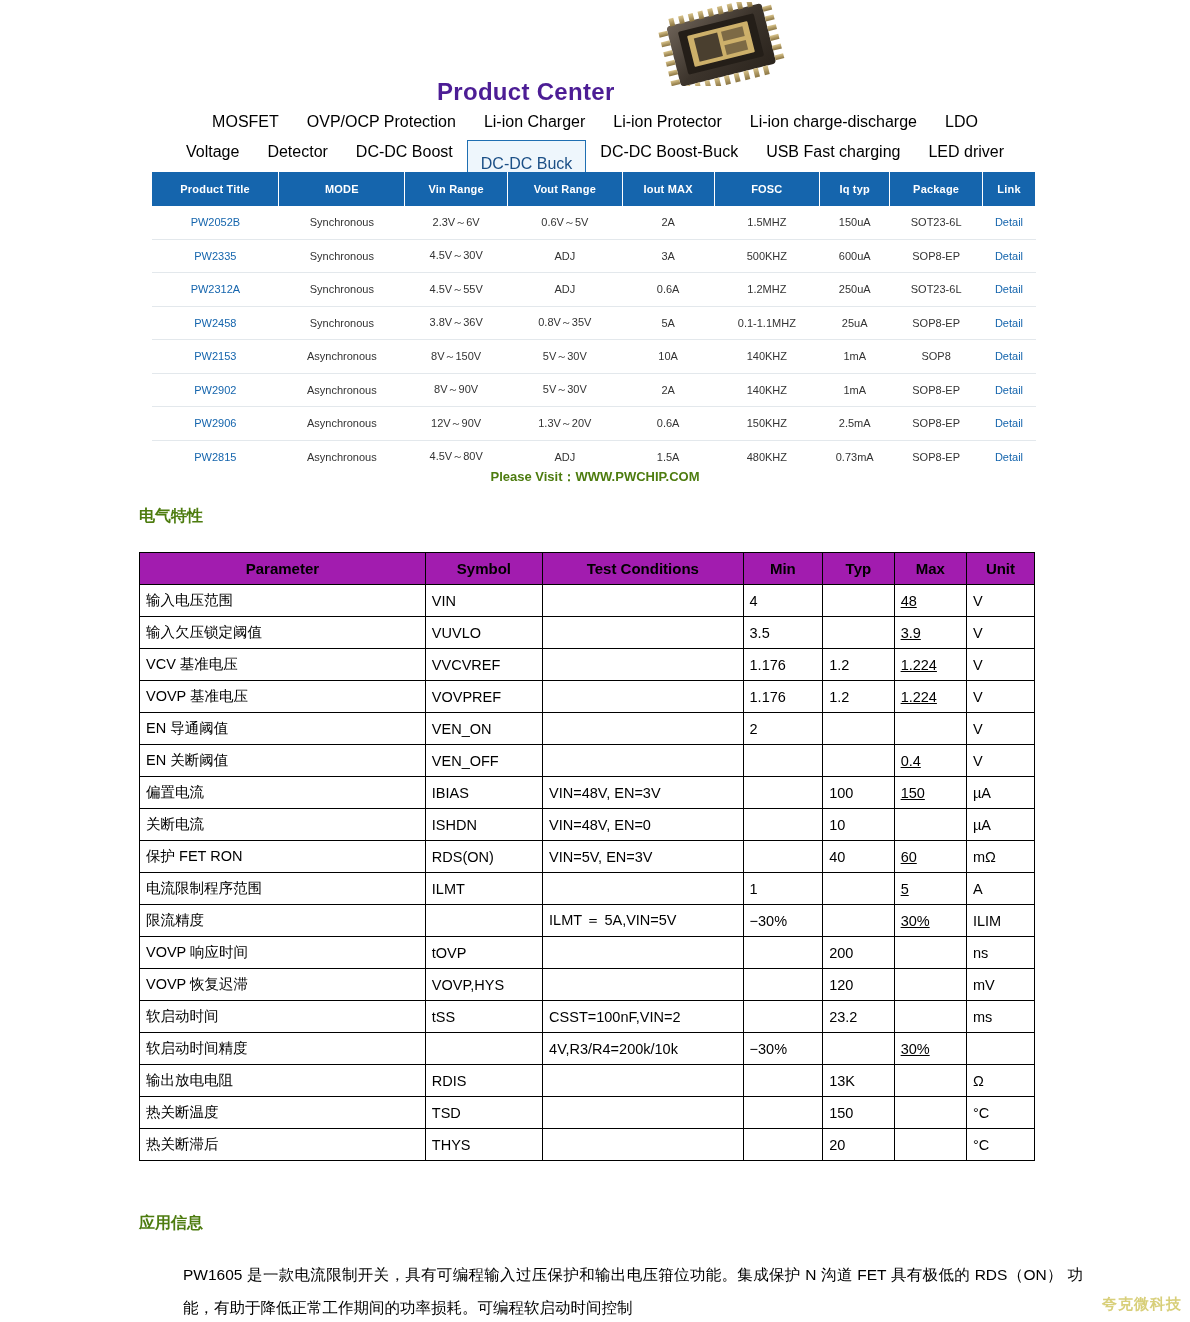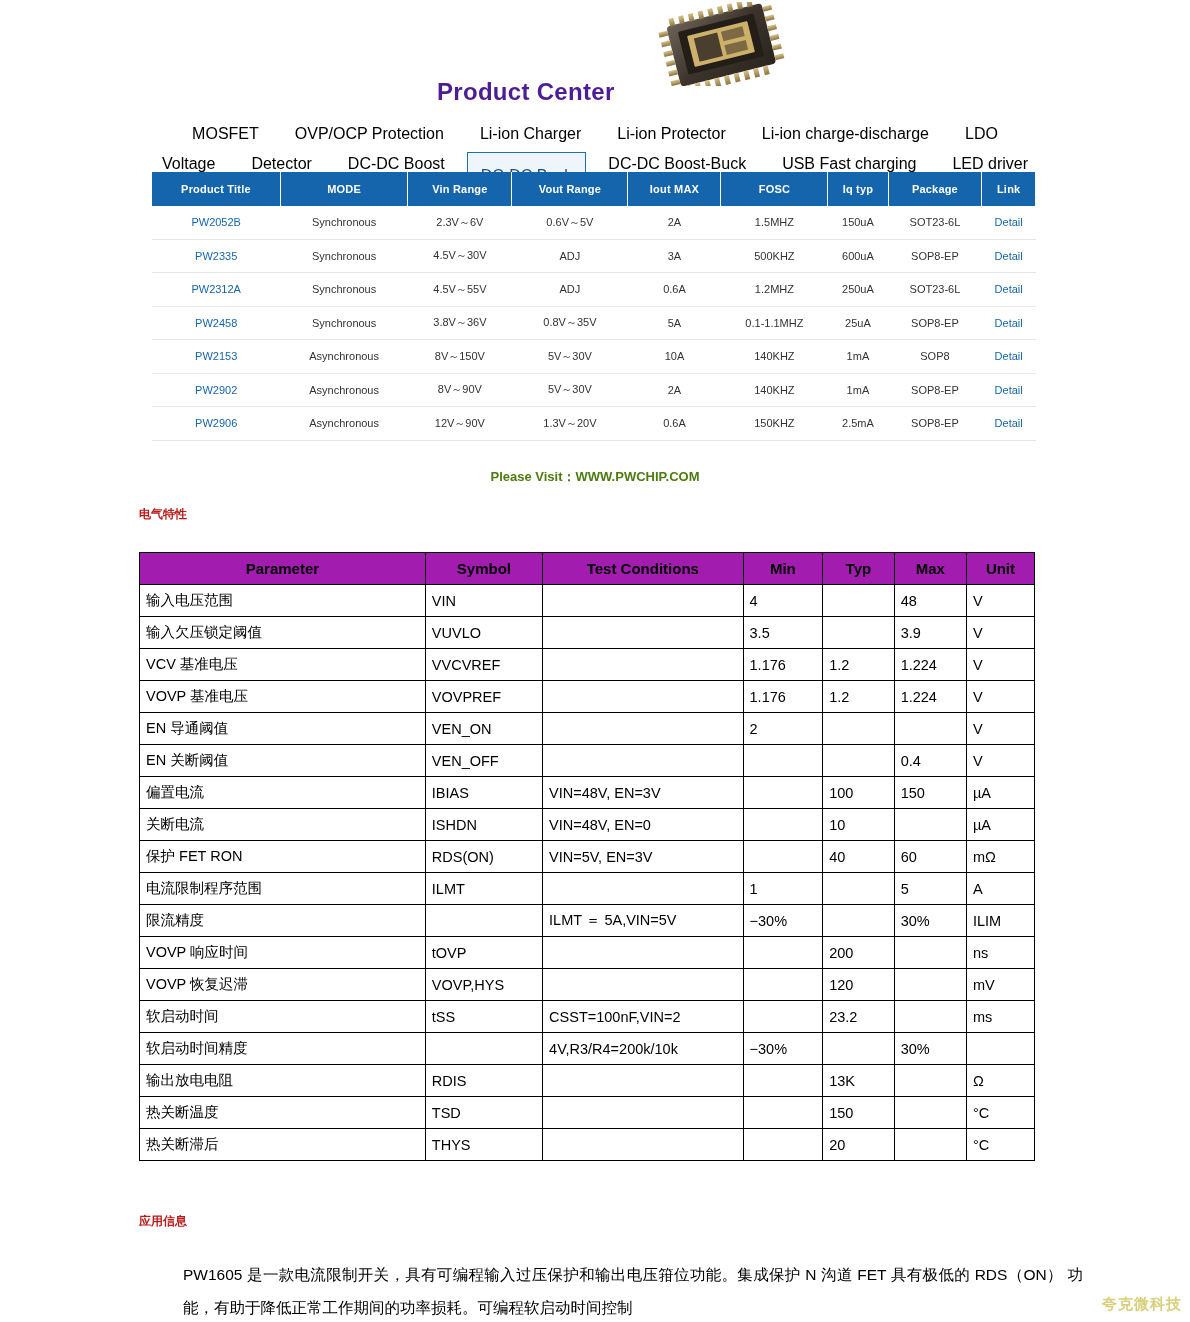--- a/index.html
+++ b/index.html
@@ -38,22 +38,21 @@
     top: 2px;
     width: 142px;
     height: 84px;
   }
   .nav-row {
     position: absolute;
     left: 0;
     width: 1190px;
     display: flex;
     justify-content: center;
-    gap: 8px;
-    margin-top: 12px;
+    gap: 0px;
   }
   .nav-row.row1 { top: 110px; }
   .nav-row.row2 { top: 140px; }
   .nav-item {
     padding: 3px 14px;
     white-space: nowrap;
     cursor: pointer;
   }
   .nav-item.active {
     border: 1px solid #1f6fb2;
@@ -103,23 +102,23 @@
     text-align: center;
     font-size: 13px;
     font-weight: bold;
     color: #4d7c0f;
   }
 
   
   .sec-heading {
     position: absolute;
     left: 139px;
-    font-size: 12px;
+    font-size: 16px;
     font-weight: bold;
-    color: #b91c1c;
+    color: #4d7c0f;
   }
   #h-elec { top: 506px; }
   #h-app  { top: 1213px; }
 
   
   .etable-wrap {
     position: absolute;
     left: 139px;
     top: 552px;
     width: 896px;
@@ -139,21 +138,21 @@
     background: #a21caf;
     font-weight: bold;
     text-align: center;
     font-size: 15px;
   }
   table.etable td.c-param { width: 296px; }
   table.etable td.c-sym   { width: 108px; }
   table.etable td.c-cond  { width: 194px; }
   table.etable td.c-min   { width: 70px; }
   table.etable td.c-typ   { width: 62px; }
-  table.etable td.c-max   { width: 62px; }
+  table.etable td.c-max   { width: 62px; text-decoration: underline; }
   table.etable td.c-unit  { width: 58px; }
 
   
   .app-text {
     position: absolute;
     left: 139px;
     top: 1258px;
     width: 900px;
     font-size: 15.5px;
     line-height: 33px;
@@ -336,20 +335,31 @@
           <td class="title-cell">PW2906</td>
           <td>Asynchronous</td>
           <td>12V～90V</td>
           <td>1.3V～20V</td>
           <td>0.6A</td>
           <td>150KHZ</td>
           <td>2.5mA</td>
           <td>SOP8-EP</td>
           <td class="link-cell">Detail</td>
         </tr>
+        <tr>
+          <td class="title-cell">PW2815</td>
+          <td>Asynchronous</td>
+          <td>4.5V～80V</td>
+          <td>ADJ</td>
+          <td>1.5A</td>
+          <td>480KHZ</td>
+          <td>0.73mA</td>
+          <td>SOP8-EP</td>
+          <td class="link-cell">Detail</td>
+        </tr>
       </tbody>
   </table>
 </div>
 
 <div class="visit-line">Please Visit：WWW.PWCHIP.COM</div>
 
 <div class="sec-heading" id="h-elec">电气特性</div>
 
 <div class="etable-wrap">
   <table class="etable">

